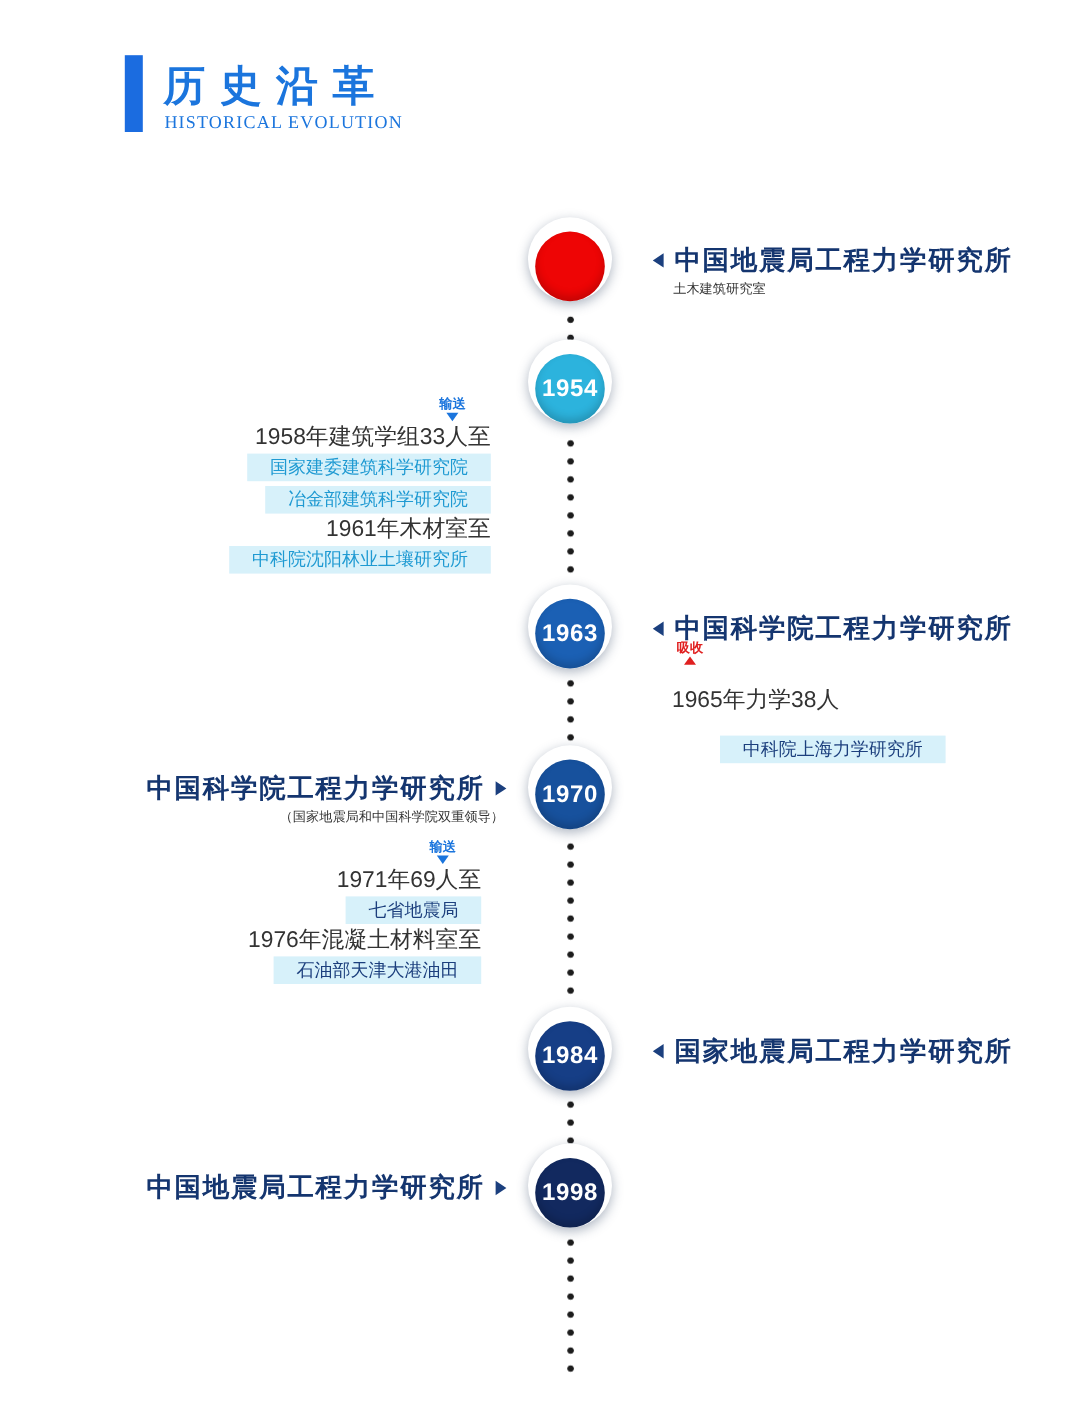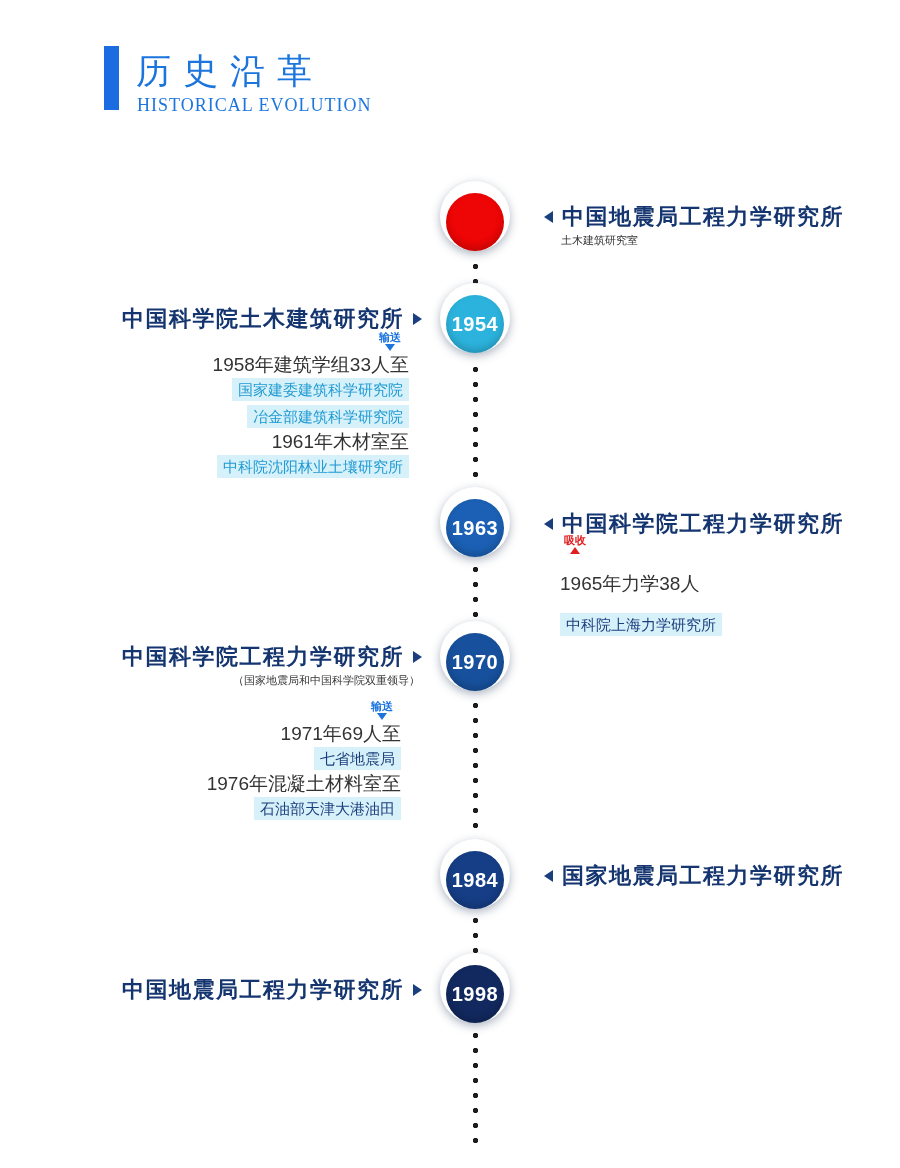--- a/index.html
+++ b/index.html
@@ -4,22 +4,22 @@
 <style>
   * { margin:0; padding:0; box-sizing:border-box; }
   html,body { background:#ffffff; }
   .page {
     position:relative; width:900px; height:1168px; background:#ffffff;
     font-family:"Liberation Sans", sans-serif; overflow:hidden;
   }
 
   
   .header-bar { position:absolute; left:104px; top:46px; width:15px; height:64px; background:#1b6ce0; }
-  .header-title { position:absolute; left:136px; top:48px; font-size:35px; font-weight:400; color:#1b75dd; letter-spacing:12px; white-space:nowrap; }
-  .header-subtitle { position:absolute; left:137px; top:95px; font-size:18px; font-family:"Liberation Serif", serif; color:#1b75dd; letter-spacing:1px; white-space:nowrap; }
+  .header-title { position:absolute; left:136px; top:48px; font-size:35px; font-weight:700; color:#1b75dd; letter-spacing:12px; white-space:nowrap; }
+  .header-subtitle { position:absolute; left:137px; top:95px; font-size:15px; font-family:"Liberation Serif", serif; color:#1b75dd; letter-spacing:1px; white-space:nowrap; }
 
   
   .dots {
     position:absolute; left:471px; width:9px;
     background-image: radial-gradient(circle, #1c1c1c 2.4px, transparent 3px);
     background-size: 9px 15px; background-repeat: repeat-y; background-position: center 0;
   }
   .d1 { top:259px; height:30px; }
   .d2 { top:362px; height:120px; }
   .d3 { top:562px; height:56px; }
@@ -45,32 +45,32 @@
   .label-title { font-size:22px; font-weight:700; color:#14356f; letter-spacing:1.5px; white-space:nowrap; }
   .tri-left  { width:0; height:0; border-top:6px solid transparent; border-bottom:6px solid transparent; border-right:9px solid #1b3f7e; }
   .tri-right { width:0; height:0; border-top:6px solid transparent; border-bottom:6px solid transparent; border-left:9px solid #1b3f7e; }
   .sub-text { position:absolute; font-size:11px; color:#333333; white-space:nowrap; }
 
   
   .detail { position:absolute; display:flex; flex-direction:column; gap:4px; }
   .detail.align-right { align-items:flex-end; }
   .detail.align-left { align-items:flex-start;gap:20px; }
   .plain-line { font-size:19px; color:#333333; line-height:19px; white-space:nowrap; }
-  .hl { font-size:15px; line-height:19px; padding:2px 6px; background:#d7f1fa; white-space:nowrap; }
+  .hl { font-size:15px; line-height:19px; padding:2px 19px; background:#d7f1fa; white-space:nowrap;margin-left:40px; }
   .hl-cyan { color:#1f9ad2; }
   .hl-navy { color:#1c3f7d; }
 
   
   .flow-tag { display:flex; flex-direction:column; align-items:center; gap:1px; }
   .flow-text { font-size:11px; line-height:12px; font-weight:700; }
   .flow-blue .flow-text { color:#1b75dd; }
   .flow-red  .flow-text { color:#e02020; }
   .tri-down { width:0; height:0; border-left:5px solid transparent; border-right:5px solid transparent; border-top:7px solid #1b75dd; }
   .tri-up   { width:0; height:0; border-left:5px solid transparent; border-right:5px solid transparent; border-bottom:7px solid #e02020; }
-  .mr { margin-right:8px; }
+  .mr { margin-right:21px; }
   .ml { margin-left:4px; }
 </style>
 </head>
 <body>
 
 <div class="page">
 
   <div>
     <div class="header-bar"></div>
     <h1 class="header-title">历史沿革</h1>
@@ -114,24 +114,20 @@
       <span class="node-year">1998</span>
     </div>
   </div>
 
   <div class="label-right" style="left:544px; top:202px">
     <span class="tri-left"></span>
     <span class="label-title">中国地震局工程力学研究所</span>
   </div>
   <div class="sub-text" style="left:561px; top:233px">土木建筑研究室</div>
 
-  <div class="label-left" style="right:478px; top:304px">
-    <span class="label-title">中国科学院土木建筑研究所</span>
-    <span class="tri-right"></span>
-  </div>
   <div class="detail align-right" style="right:491px; top:331px">
     <div class="flow-tag flow-blue mr">
       <span class="flow-text">输送</span>
       <span class="tri-down"></span>
     </div>
     <div class="plain-line">1958年建筑学组33人至</div>
     <div class="hl hl-cyan">国家建委建筑科学研究院</div>
     <div class="hl hl-cyan">冶金部建筑科学研究院</div>
     <div class="plain-line">1961年木材室至</div>
     <div class="hl hl-cyan">中科院沈阳林业土壤研究所</div>

